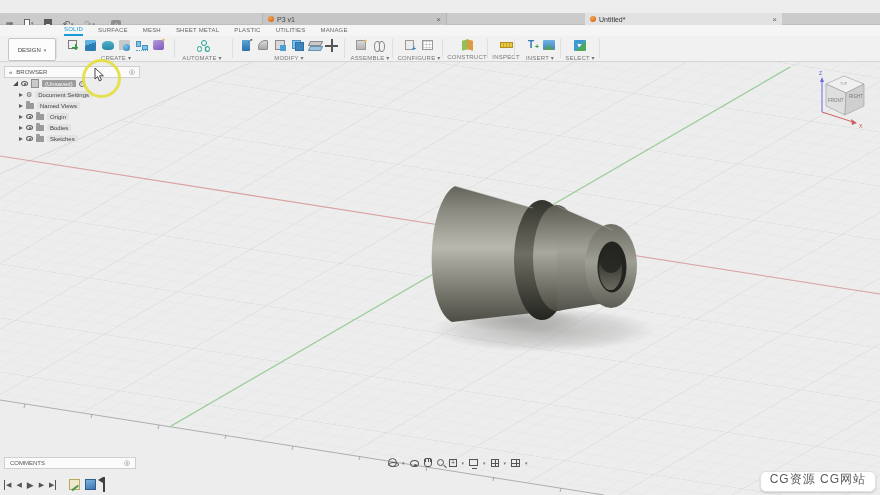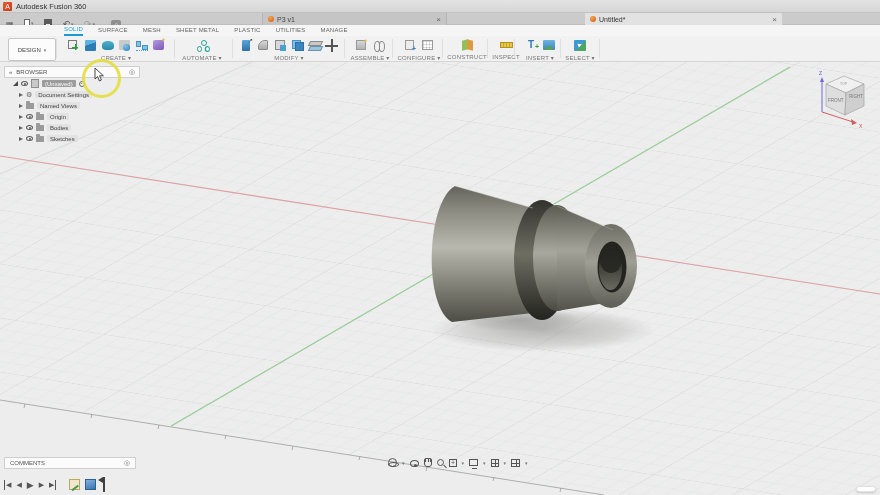--- a/index.html
+++ b/index.html
@@ -158,24 +158,20 @@
   
   #watermark{right:4px;bottom:3px;background:#fff;border:1px solid #e0e0e0;border-radius:6px;padding:1px 9px 3px;text-align:center;box-shadow:0 1px 2px rgba(0,0,0,.15);}
   #watermark .big{font-size:26px;color:#4d4d4d;letter-spacing:.5px;}
   #watermark .small{font-size:12px;color:#5a5a5a;letter-spacing:1px;margin-top:-2px;}
 </style>
 </head>
 <body>
 
 <div id="app">
 
-  <div class="abs" id="titlebar">
-    <div class="abs" id="appicon">A</div>
-    <div class="abs" id="apptitle">Autodesk Fusion 360</div>
-  </div>
 
   <div class="abs" id="tabrow">
     <span class="qat">
         <span class="ico-grid">▦</span>
       </span>
     <span class="qat">
         <span class="ico-file"></span>
         <span class="caret">▾</span>
       </span>
     <span class="qat">
@@ -538,15 +534,16 @@
       <span class="nav-caret">▾</span>
     <span class="nico n-disp"></span>
       <span class="nav-caret">▾</span>
     <span class="nico n-grid"></span>
       <span class="nav-caret">▾</span>
     <span class="nico n-vports"></span>
       <span class="nav-caret">▾</span>
   </div>
 
   <div class="abs" id="watermark">
+    <div class="small">CG资源 CG网站</div>
   </div>
 
 </div>
 
 </body></html>

